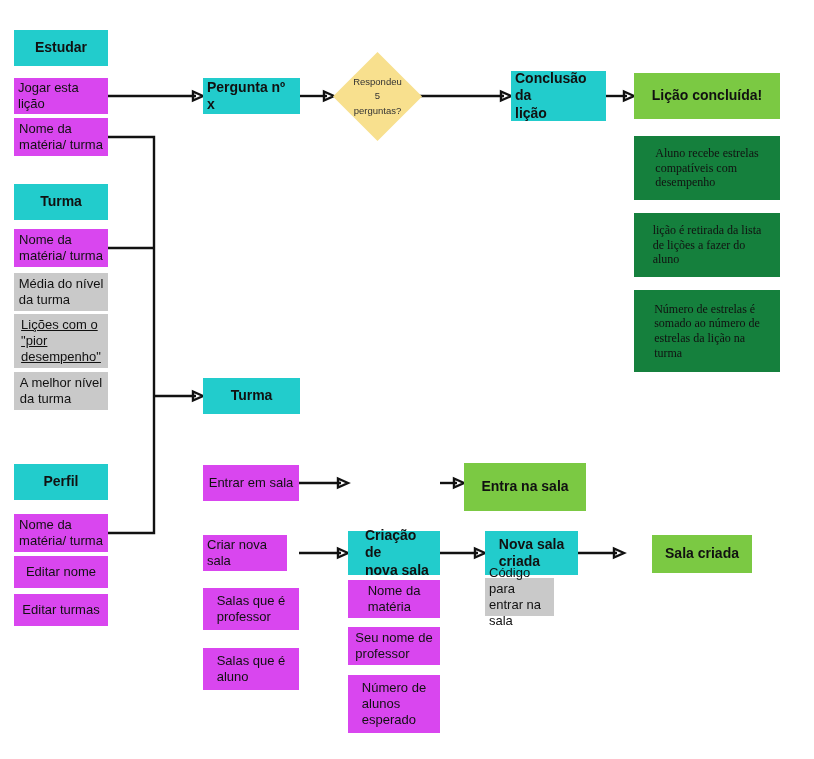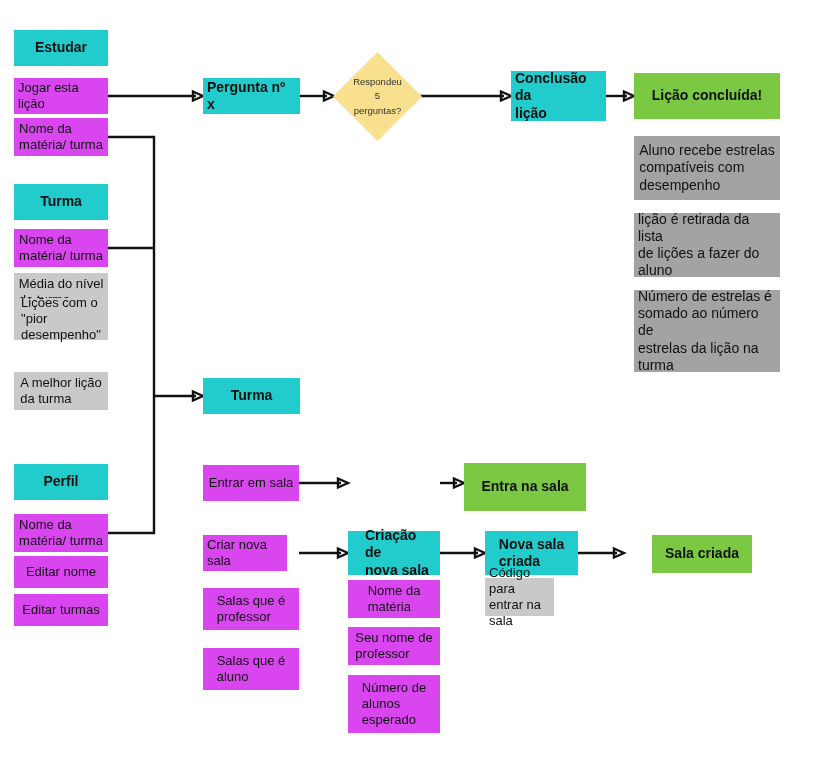--- a/index.html
+++ b/index.html
@@ -19,21 +19,21 @@
     justify-content:center;
     line-height:1.22;
     color:#111111;
     white-space:pre-line;
     padding:2px 4px;
   }
   .header{ background:#22CCCC; font-weight:bold; font-size:14px; }
   .light { background:#d946ef; font-weight:normal; font-size:13px; }
   .gray  { background:#C9C9C9; font-weight:normal; font-size:13px; }
   .green-head{ background:#7BC943; font-weight:bold; font-size:14px; }
-  .green-soft{ background:#a3a3a3; font-weight:normal; font-size:14px; }
+  .green-soft{ background:#15803d; font-weight:normal; font-size:12px;font-family:Liberation Serif, serif; }
 
   .diamond{
     position:absolute;
     background:#F8E08E;
     transform:rotate(45deg);
     display:flex;align-items:center;justify-content:center;
   }
   .diamond > span{
     transform:rotate(-45deg);
     display:block;
@@ -90,24 +90,24 @@
   <div class="node header" style="left:14px;top:30px;width:94px;height:36px;">Estudar</div>
   <div class="node light" style="left:14px;top:78px;width:94px;height:36px;">Jogar esta lição</div>
   <div class="node light" style="left:14px;top:118px;width:94px;height:38px;">Nome da
 matéria/ turma</div>
 
   <div class="node header" style="left:14px;top:184px;width:94px;height:36px;">Turma</div>
   <div class="node light" style="left:14px;top:229px;width:94px;height:38px;">Nome da
 matéria/ turma</div>
   <div class="node gray" style="left:14px;top:273px;width:94px;height:38px;">Média do nível
 da turma</div>
-  <div class="node gray" style="left:14px;top:298px;width:94px;height:42px;">Lições com o
+  <div class="node gray" style="left:14px;top:314px;width:94px;height:54px;text-decoration:underline;">Lições com o
 "pior
 desempenho"</div>
-  <div class="node gray" style="left:14px;top:372px;width:94px;height:38px;">A melhor lição
+  <div class="node gray" style="left:14px;top:372px;width:94px;height:38px;">A melhor nível
 da turma</div>
 
   <div class="node header" style="left:14px;top:464px;width:94px;height:36px;">Perfil</div>
   <div class="node light" style="left:14px;top:514px;width:94px;height:38px;">Nome da
 matéria/ turma</div>
   <div class="node light" style="left:14px;top:556px;width:94px;height:32px;">Editar nome</div>
   <div class="node light" style="left:14px;top:594px;width:94px;height:32px;">Editar turmas</div>
 
   <div class="node header" style="left:203px;top:78px;width:97px;height:36px;">Pergunta nº x</div>
 

